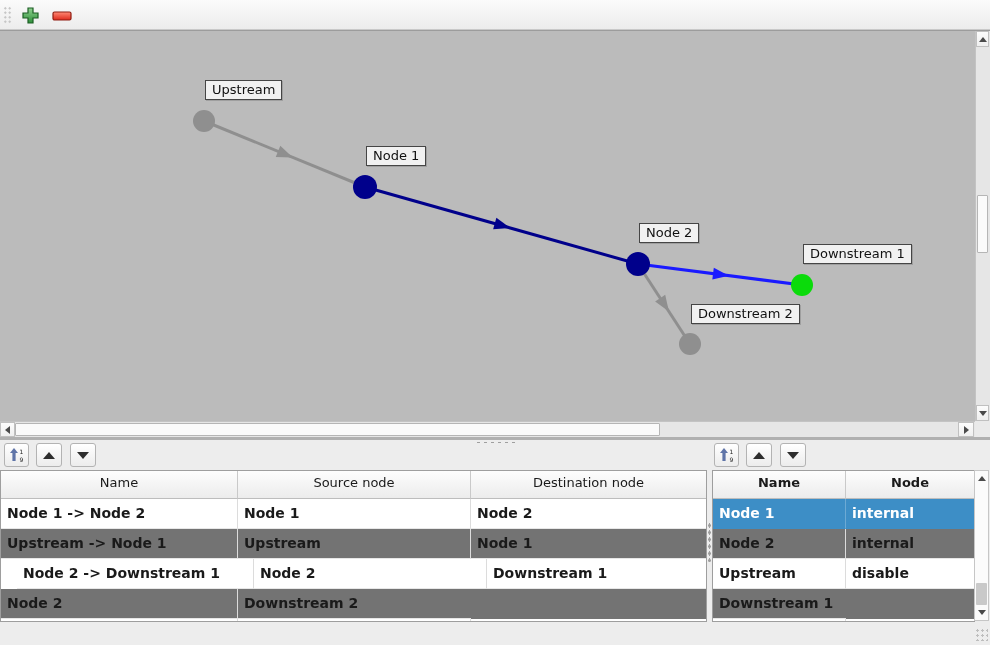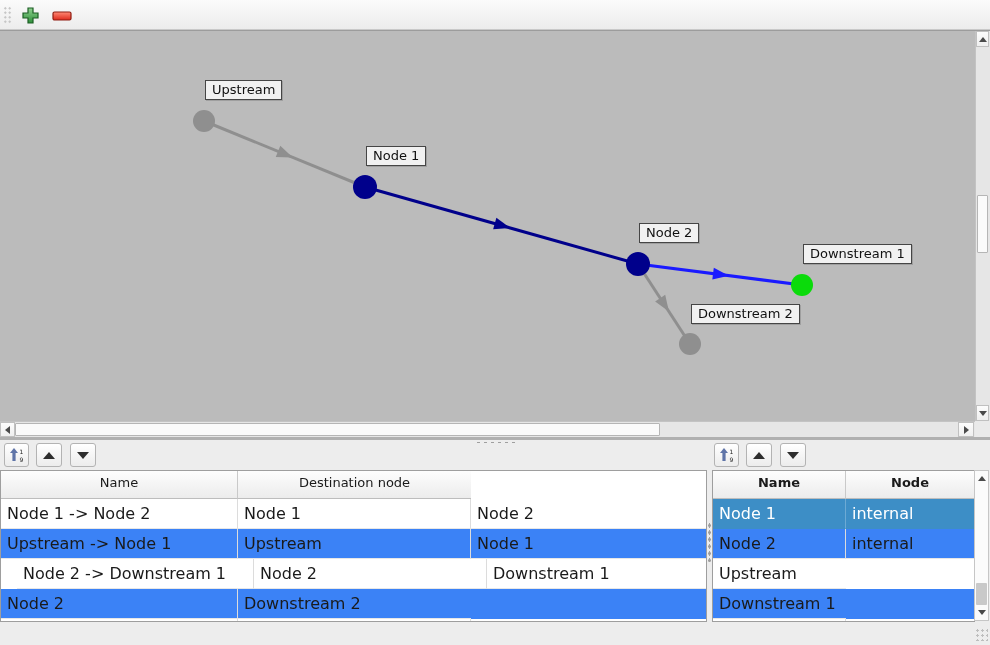--- a/index.html
+++ b/index.html
@@ -103,25 +103,25 @@
   .thead { display: grid; height: 28px; }
   .th {
     background: linear-gradient(#fdfdfd, #ececec);
     border-right: 1px solid #c9c9c9; border-bottom: 1px solid #bdbdbd;
     text-align: center; line-height: 24px; font-size: 13px; cursor: pointer;
     overflow: hidden;
   }
   .data-table.nodes .th { font-weight: bold; }
   .th:last-child { border-right: none; }
   .trow { display: grid; height: 30px; background: #ffffff; cursor: default; }
-  .trow.alt { background: #3b82f6; }
+  .trow.alt { background: #737373; }
   .td {
-    padding-left: 6px; line-height: 29px; font-size: 16px;
+    padding-left: 6px; line-height: 29px; font-size: 14px;
     border-right: 1px solid #dcdcdc; border-bottom: 1px solid #e7e7e7;
-    white-space: nowrap; overflow: hidden;
+    white-space: nowrap; overflow: hidden; font-weight: bold;
   }
   .td:last-child { border-right: none; }
   .trow.selected .td { color: #ffffff; border-bottom-color: transparent; border-right-color: rgba(255,255,255,0.25); }
   .filler-row { display: grid; height: 6px; background: #fff; }
   .filler-row .td { border-bottom: none; height: 6px; }
   
   .v-splitter { position: absolute; left: 707px; top: 470px; width: 5px; height: 152px; background: #ededed; }
   .v-splitter .dots {
     position: absolute; left: 1px; top: 52px; width: 3px; height: 40px;
     background-image: radial-gradient(#9f9f9f 1px, transparent 1.2px);
@@ -251,20 +251,21 @@
       <div class="tri-up"></div>
     </button>
   <button class="pbtn down">
       <div class="tri-down"></div>
     </button>
 </div>
 
 <div class="data-table edges">
     <div class="thead" style="grid-template-columns: 237px 233px 235px;">
       <div class="th">Name</div>
+      <div class="th">Source node</div>
       <div class="th">Destination node</div>
     </div>
     <div class="trow" style="grid-template-columns: 237px 233px 235px;">
       <div class="td">Node 1 -&gt; Node 2</div>
       <div class="td">Node 1</div>
       <div class="td">Node 2</div>
     </div>
     <div class="trow alt" style="grid-template-columns: 237px 233px 235px;">
       <div class="td">Upstream -&gt; Node 1</div>
       <div class="td">Upstream</div>
@@ -296,20 +297,21 @@
     <div class="trow selected" style="grid-template-columns: 133px 128px; background: rgb(61, 142, 198);">
       <div class="td">Node 1</div>
       <div class="td">internal</div>
     </div>
     <div class="trow alt" style="grid-template-columns: 133px 128px;">
       <div class="td">Node 2</div>
       <div class="td">internal</div>
     </div>
     <div class="trow" style="grid-template-columns: 133px 128px;">
       <div class="td">Upstream</div>
+      <div class="td">disable</div>
     </div>
     <div class="trow alt" style="grid-template-columns: 133px 128px;">
       <div class="td">Downstream 1</div>
     </div>
     <div class="filler-row" style="grid-template-columns: 133px 128px;">
       <div class="td"></div>
       <div class="td"></div>
     </div>
   </div>
 

